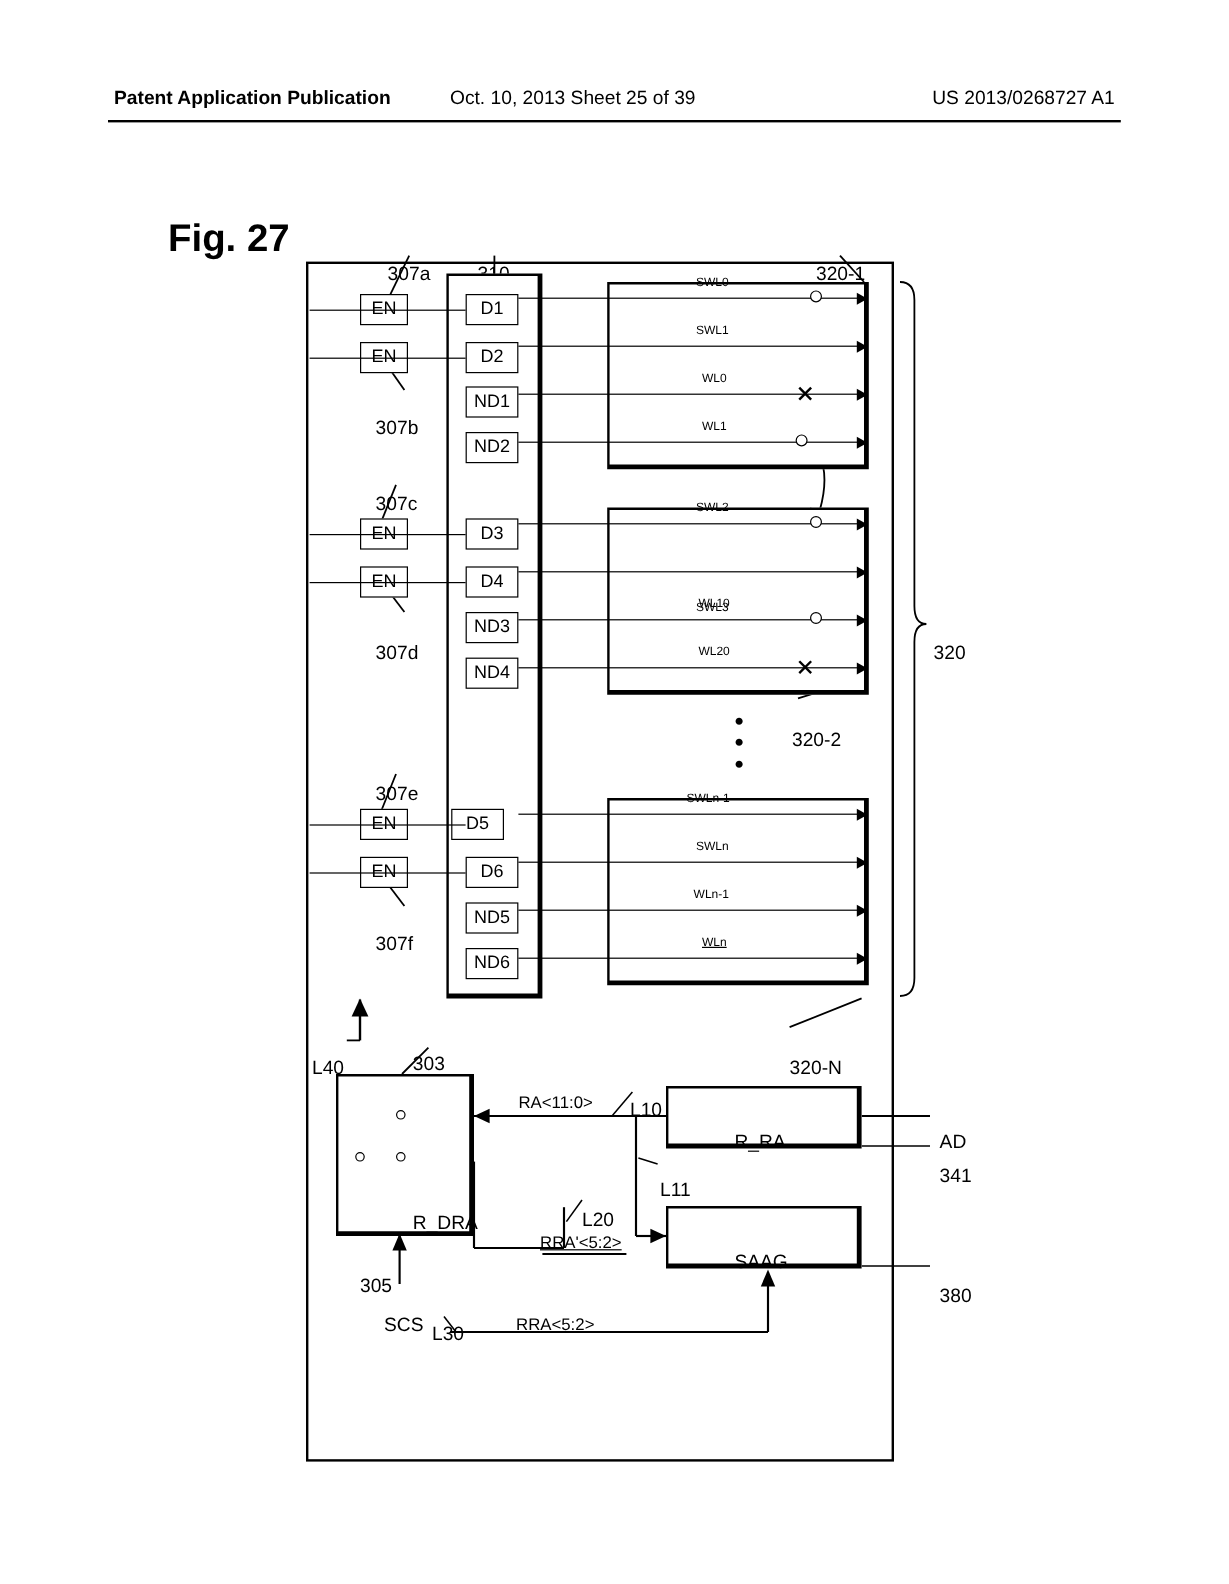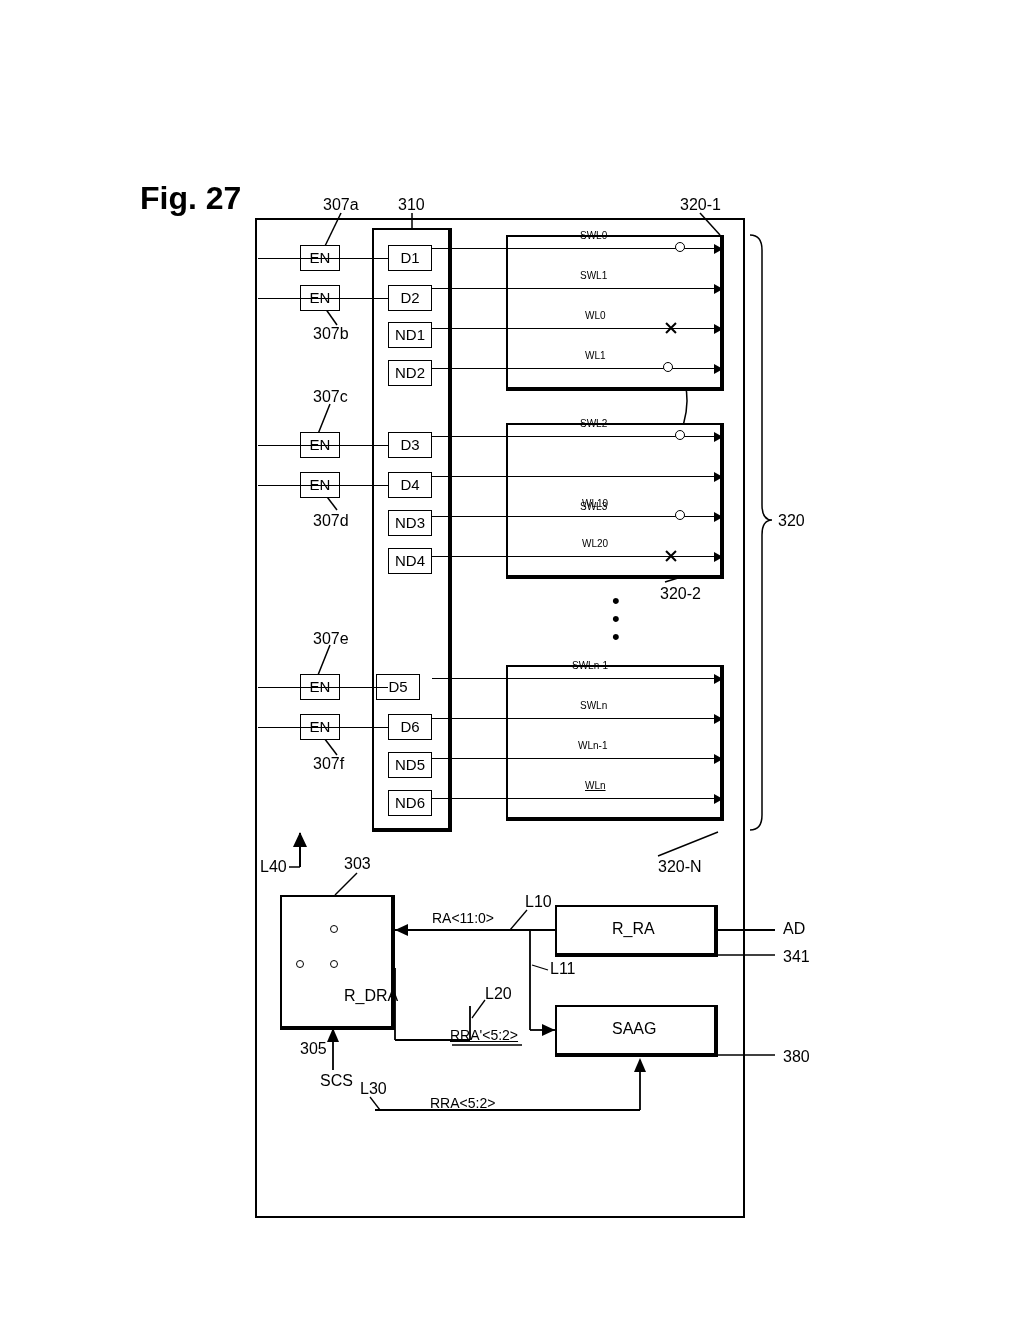--- a/index.html
+++ b/index.html
@@ -41,21 +41,21 @@
 
   .fig-title {
     position: absolute;
     top: 180px; left: 140px;
     font-family: Liberation Sans, sans-serif;
     font-size: 32px;
     font-weight: bold;
   }
 
   .abs { position: absolute; }
-  .lbl { font-size: 16px; }
+  .lbl { font-size: 16px; margin-top: 24px; }
   .lbl-s { font-size: 14px; }
 
   .outer-box {
     position: absolute;
     left: 255px; top: 218px;
     width: 490px; height: 1000px;
     border: 2.5px solid #000;
   }
 
   svg.wires {
@@ -131,20 +131,26 @@
   .circle-node {
     position:absolute; width:8px;height:8px;
     border:1.8px solid #000; border-radius:50%; background:#fff;
   }
 </style>
 </head>
 <body>
 
 <div class="page">
 
+  <div class="header">
+    <div class="header-line"></div>
+    <div class="header-left">Patent Application Publication</div>
+    <div class="header-mid">Oct. 10, 2013  Sheet 25 of 39</div>
+    <div class="header-right">US 2013/0268727 A1</div>
+  </div>
 
   <div class="fig-title">Fig. 27</div>
 
   <div class="abs lbl" style="left:323px; top:196px;">307a</div>
   <div class="abs lbl" style="left:398px; top:196px;">310</div>
   <div class="abs lbl" style="left:680px; top:196px;">320-1</div>
 
   <div class="outer-box"></div>
 
   <div class="block-310" style="left:372px; top:228px; width:80px; height:604px;"></div>

